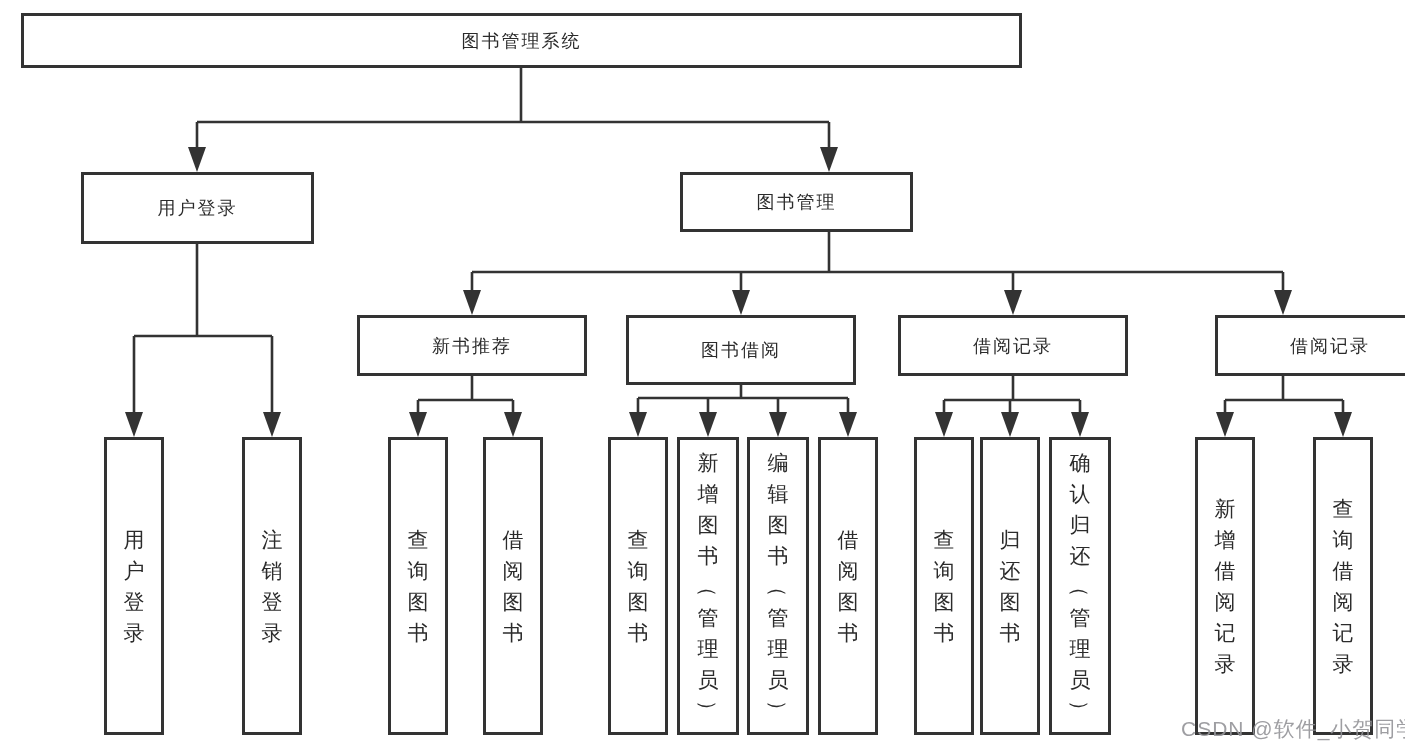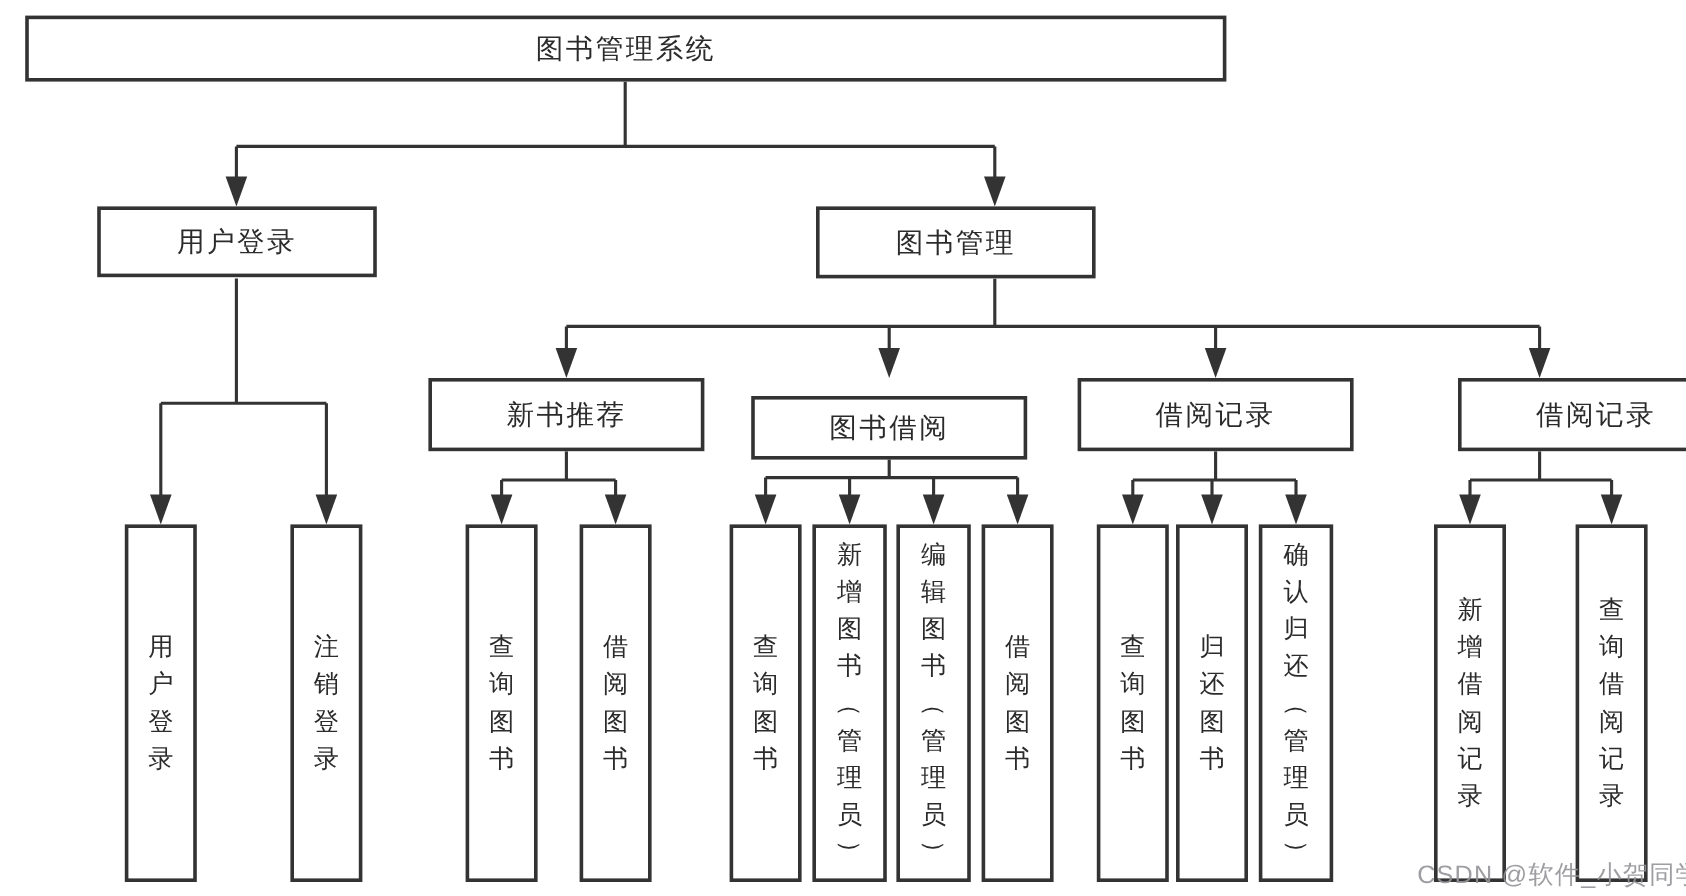--- a/index.html
+++ b/index.html
@@ -6,21 +6,21 @@
   .stage {
     position:relative; width:1405px; height:747px; overflow:hidden;
     background:#ffffff; font-family:"Liberation Sans", sans-serif;
   }
   .wires { position:absolute; left:0; top:0; z-index:1; }
   .node {
     position:absolute; z-index:2; box-sizing:border-box;
     background:#ffffff; border:3px solid #333333; color:#2b2b2b;
     display:flex; align-items:center; justify-content:center;
   }
-  .hnode { font-size:23px; letter-spacing:2px; white-space:nowrap; }
+  .hnode { font-size:18px; letter-spacing:2px; white-space:nowrap; }
   .vnode { flex-direction:column; gap:10px; padding:4px 0; }
   .vchar { display:block; font-size:21px; line-height:1; }
   .vrot  { transform:rotate(90deg); }
   .watermark {
     position:absolute; z-index:3; left:1181px; top:715px;
     font-size:21px; color:rgba(148,148,152,0.9);
     letter-spacing:1px; white-space:nowrap;
   }
 </style>
 </head>
@@ -63,25 +63,25 @@
       <polygon points="935,412 953,412 944,437"></polygon>
       <polygon points="1001,412 1019,412 1010,437"></polygon>
       <polygon points="1071,412 1089,412 1080,437"></polygon>
       <polygon points="1216,412 1234,412 1225,437"></polygon>
       <polygon points="1334,412 1352,412 1343,437"></polygon>
     </g>
   </svg>
 
   <div class="node hnode" style="left:21px; top:13px; width:1001px; height:55px;">图书管理系统</div>
 
-  <div class="node hnode" style="left:81px; top:172px; width:233px; height:59px;font-family:Liberation Mono, monospace;">用户登录</div>
+  <div class="node hnode" style="left:81px; top:172px; width:233px; height:72px;font-family:Liberation Mono, monospace;">用户登录</div>
   <div class="node hnode" style="left:680px; top:172px; width:233px; height:60px;">图书管理</div>
 
   <div class="node hnode" style="left:357px; top:315px; width:230px; height:61px;">新书推荐</div>
-  <div class="node hnode" style="left:626px; top:330px; width:230px; height:53px;">图书借阅</div>
+  <div class="node hnode" style="left:626px; top:315px; width:230px; height:70px;">图书借阅</div>
   <div class="node hnode" style="left:898px; top:315px; width:230px; height:61px;">借阅记录</div>
   <div class="node hnode" style="left:1168px; top:315px; width:230px; height:61px;margin-left:47px;">借阅记录</div>
 
   <div class="node vnode" style="left:104px; top:437px; width:60px; height:298px;">
       <span class="vchar">用</span>
       <span class="vchar">户</span>
       <span class="vchar">登</span>
       <span class="vchar">录</span>
     </div>
   <div class="node vnode" style="left:242px; top:437px; width:60px; height:298px;">

